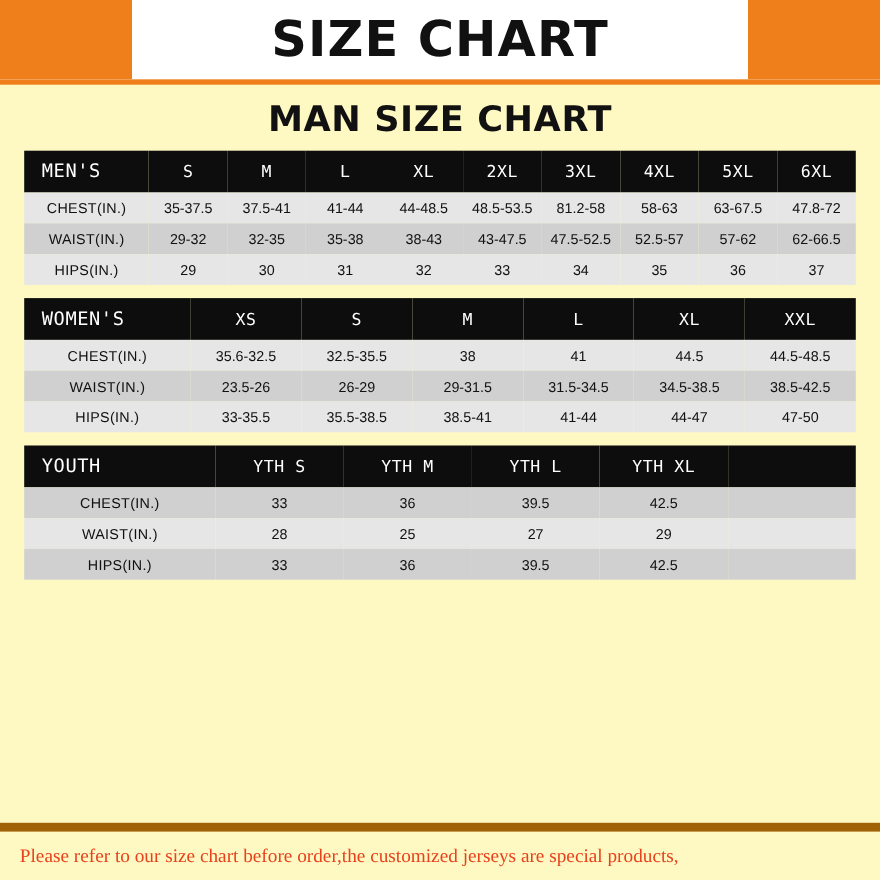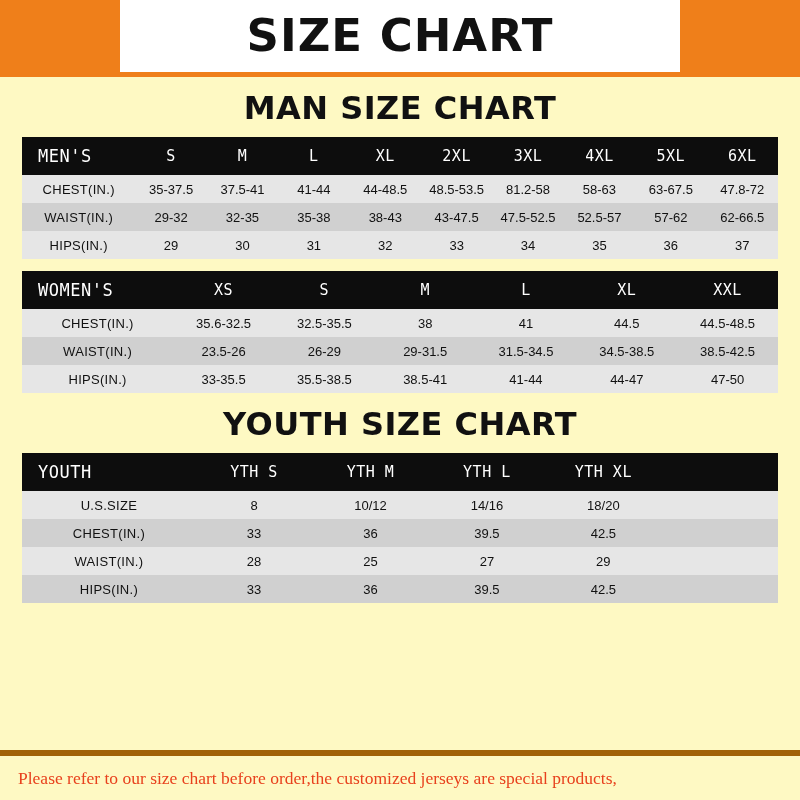--- a/index.html
+++ b/index.html
@@ -113,21 +113,21 @@
     letter-spacing: 0.3px;
     color: #111111;
     margin-left: 33px;
   }
   
   .men col.c0 { width: 15%; }
   .women col.c0 { width: 20%; }
   .youth col.c0 { width: 23%; }
   
   .footer {
-    border-top: 6px solid #a16207;
+    border-top: 8px solid #a16207;
     padding: 10px 18px 8px 18px;
     box-sizing: border-box;
   }
   .footer p {
     margin: 2px 0;
     color: #e8411d;
     font-family: "Liberation Serif", serif;
     font-size: 17.5px;
     line-height: 1.25;
     text-align: left;
@@ -265,49 +265,40 @@
             <td>38.5-41</td>
             <td>41-44</td>
             <td>44-47</td>
             <td>47-50</td>
           </tr>
         </tbody>
       </table>
     </div>
 
     <div class="section">
-      <div class="section-title">YOUTH SIZE CHART</div>
       <table class="size-table youth">
         <colgroup>
           <col class="c0">
             <col>
             <col>
             <col>
             <col>
             <col>
         </colgroup>
         <thead>
           <tr>
             <th class="hdr-label">YOUTH</th>
             <th>YTH S</th>
             <th>YTH M</th>
             <th>YTH L</th>
             <th>YTH XL</th>
             <th></th>
           </tr>
         </thead>
         <tbody>
-          <tr class="row-light">
-            <td class="row-label">U.S.SIZE</td>
-            <td>8</td>
-            <td>10/12</td>
-            <td>14/16</td>
-            <td>18/20</td>
-            <td></td>
-          </tr>
           <tr class="row-dark">
             <td class="row-label">CHEST(IN.)</td>
             <td>33</td>
             <td>36</td>
             <td>39.5</td>
             <td>42.5</td>
             <td></td>
           </tr>
           <tr class="row-light">
             <td class="row-label">WAIST(IN.)</td>

